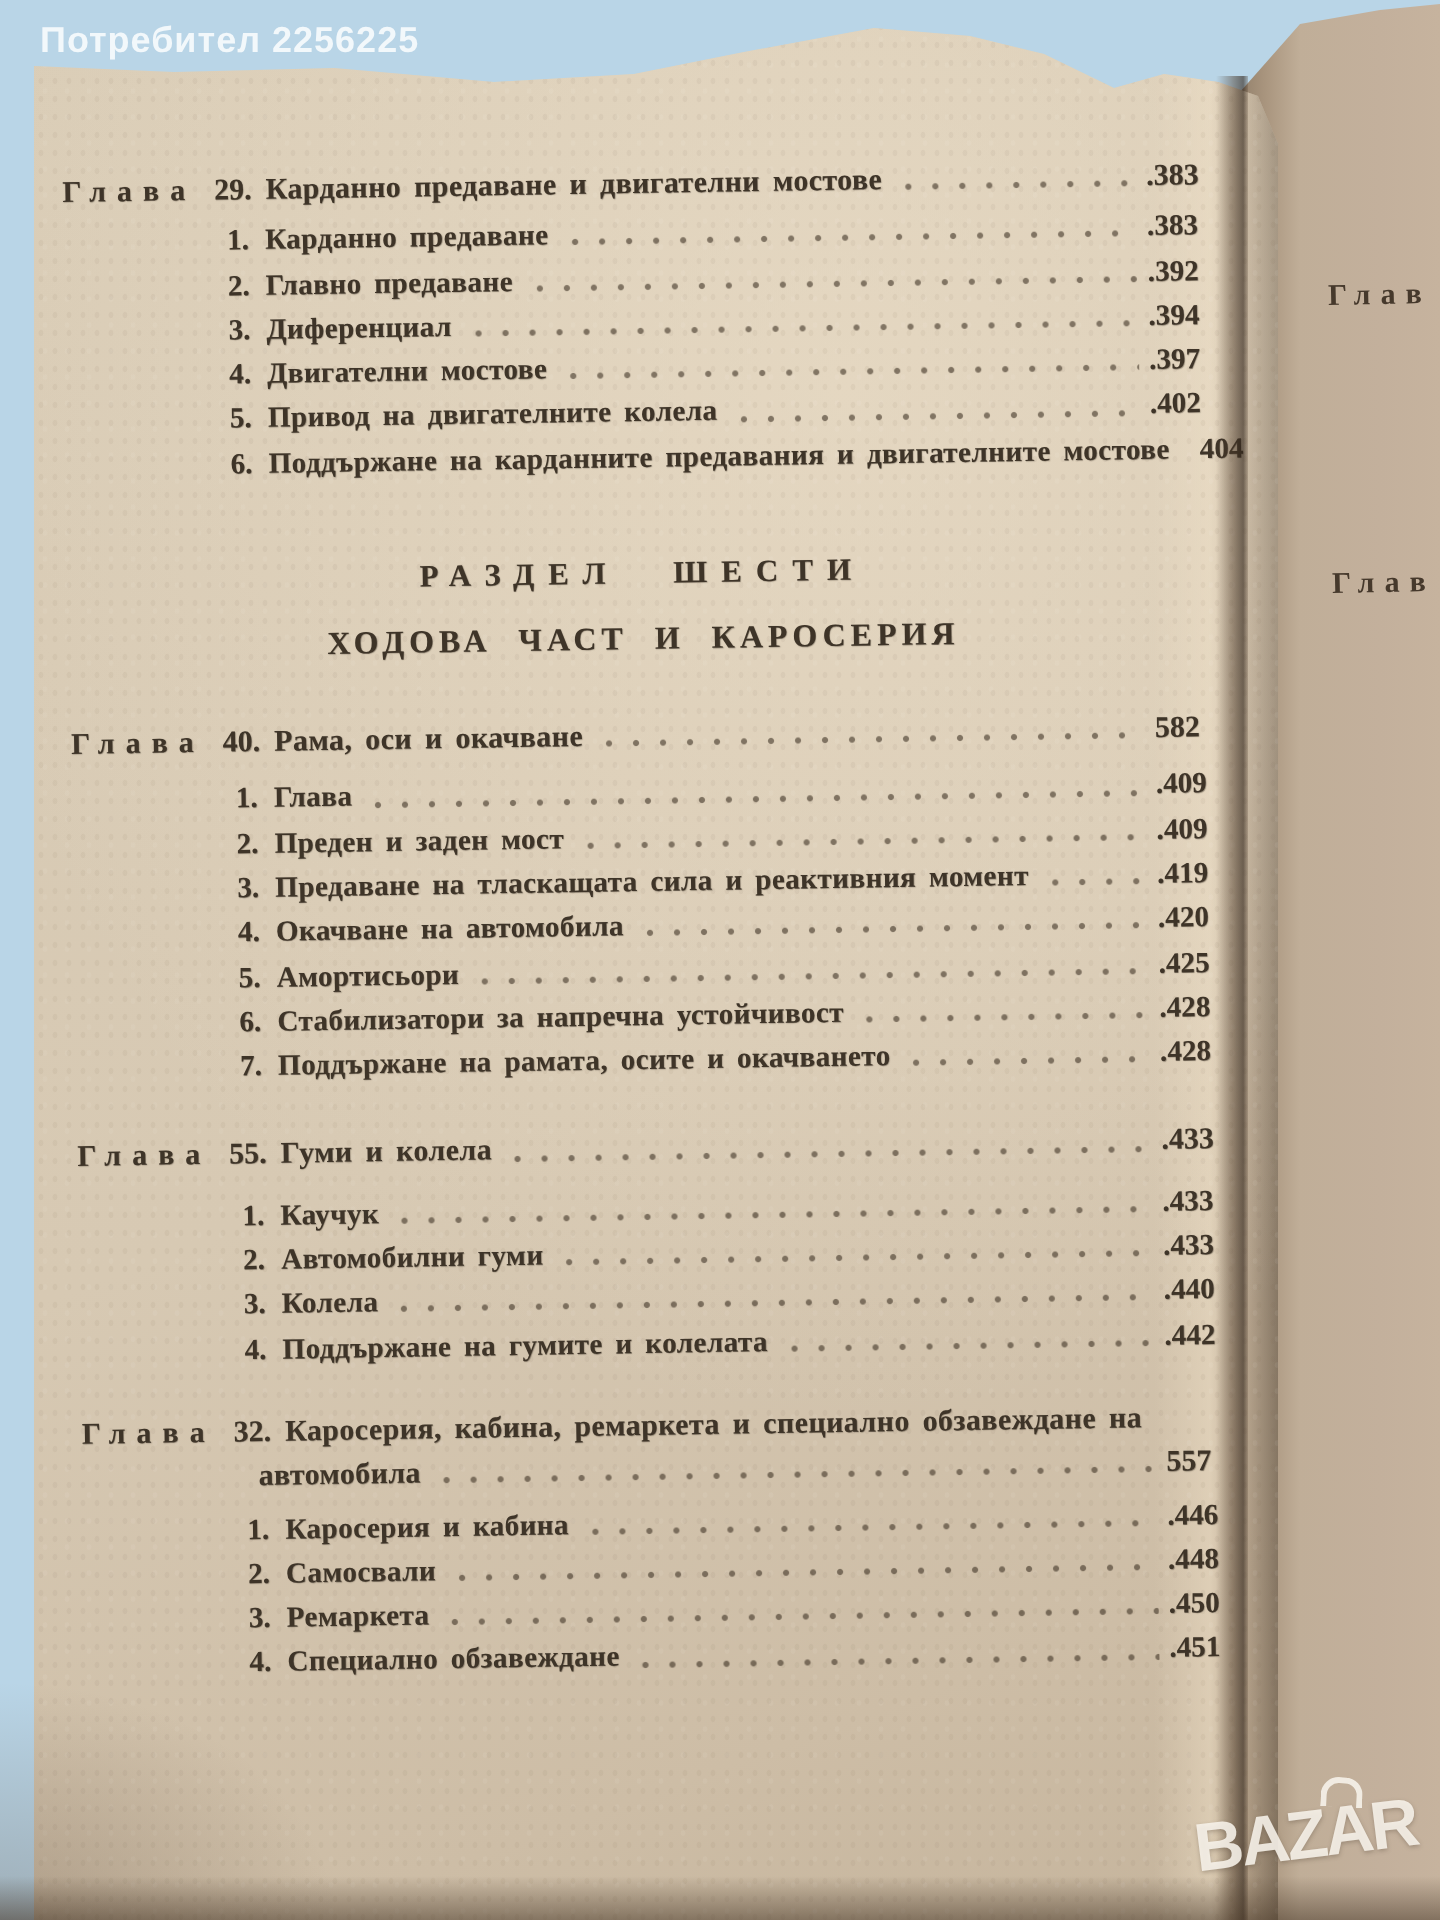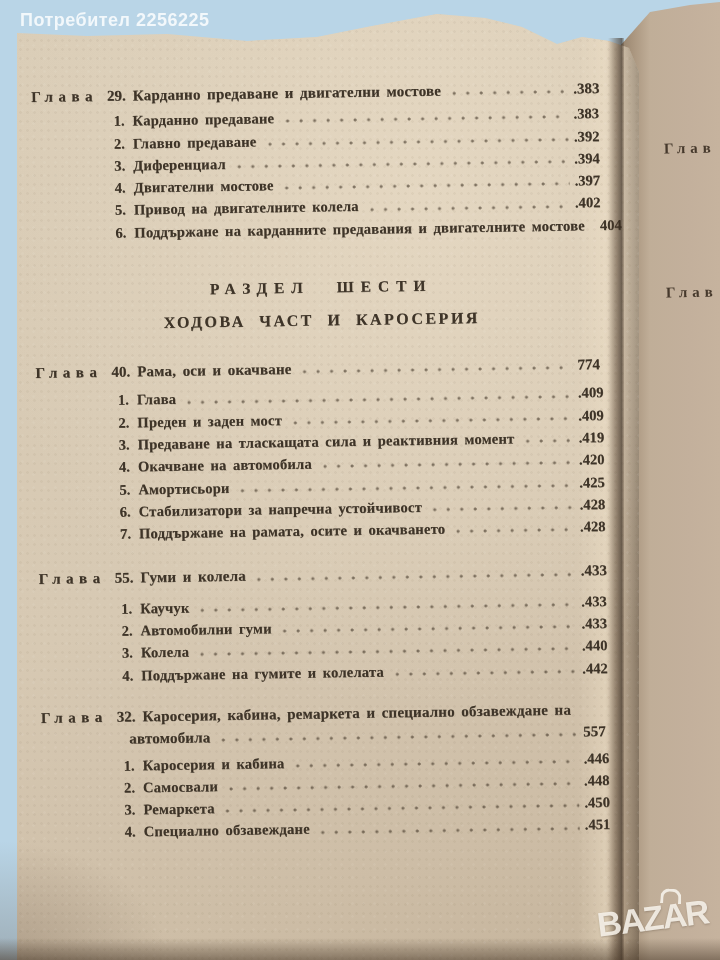--- a/index.html
+++ b/index.html
@@ -140,21 +140,21 @@
       </div>
 
       <div class="sec kicker" style="margin-top:36px">РАЗДЕЛ ШЕСТИ</div>
       <div class="sec sectitle" style="margin-top:11px">ХОДОВА ЧАСТ И КАРОСЕРИЯ</div>
 
       <div class="row chapter" style="margin-top:26px">
         <span class="ch-label">Глава</span>
         <span class="ch-no">40.</span>
         <span class="title">Рама, оси и окачване</span>
         <span class="leader"></span>
-        <span class="pg">774</span>
+        <span class="pg">582</span>
       </div>
       <div style="margin-top:6px">
         <div class="row item">
           <span class="no">1.</span>
           <span class="title">Глава</span>
           <span class="leader"></span>
           <span class="pg">.409</span>
         </div>
         <div class="row item">
           <span class="no">2.</span>

